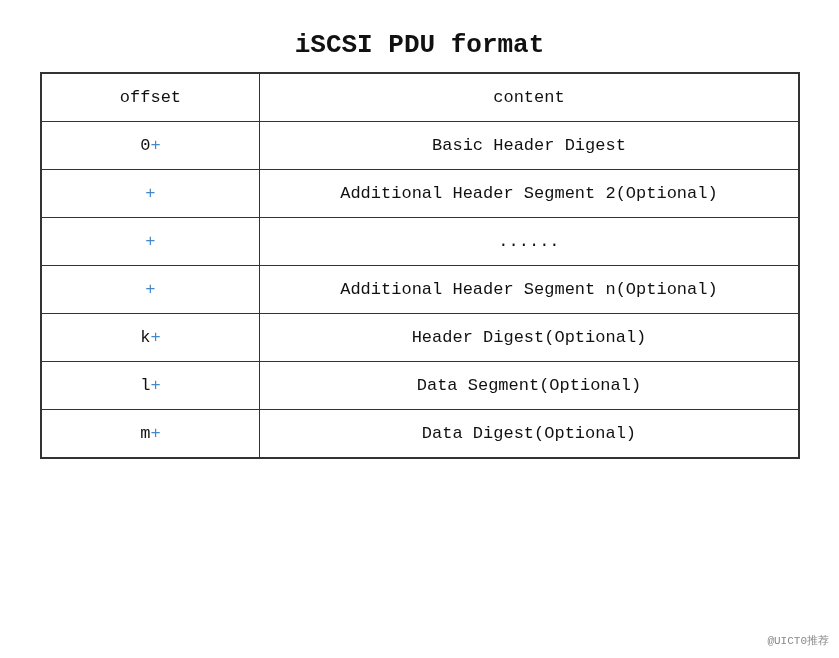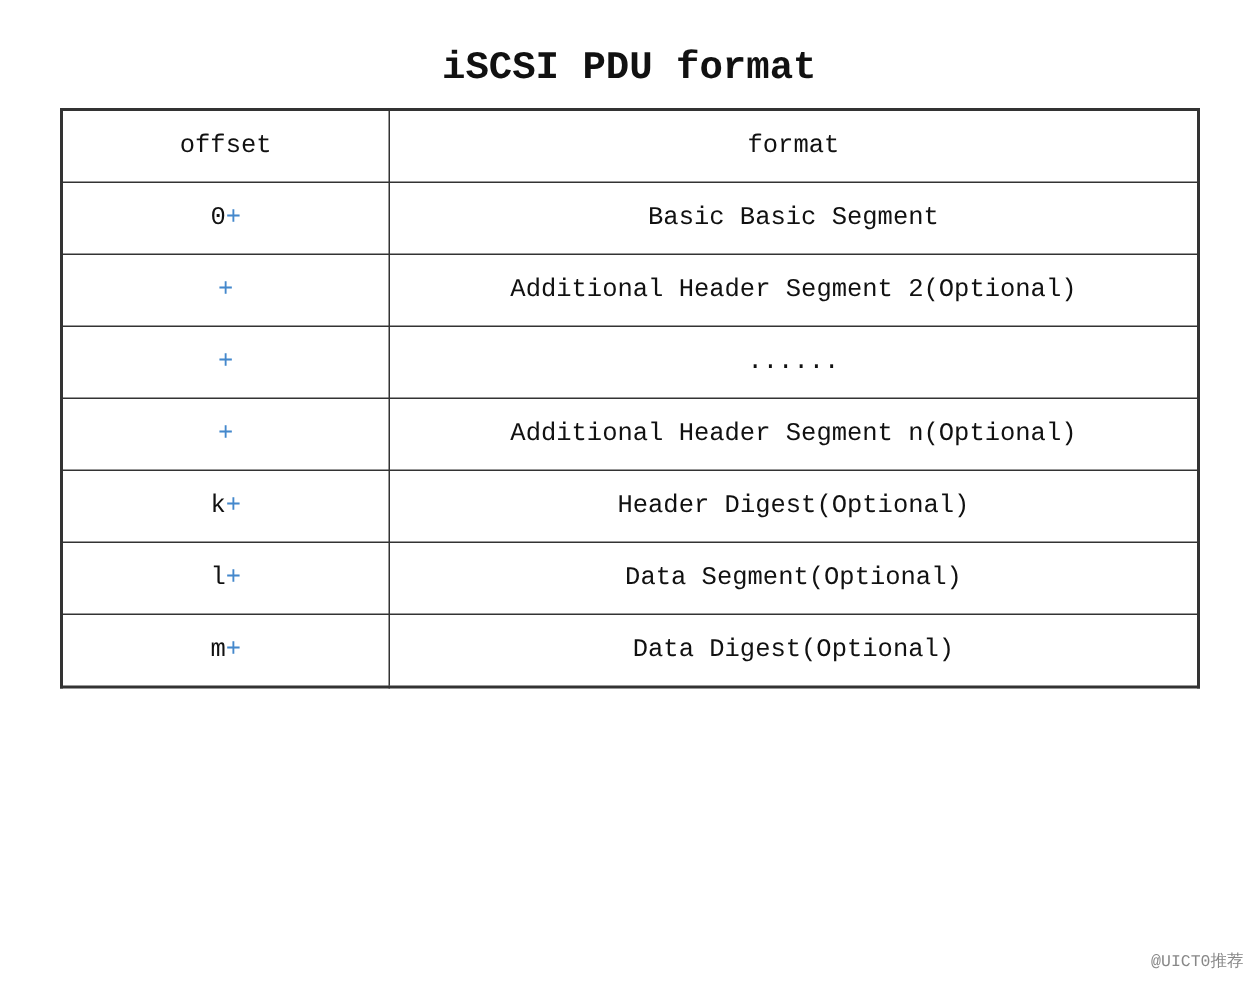--- a/index.html
+++ b/index.html
@@ -77,27 +77,27 @@
   </style>
 </head>
 <body>
 
 <h1 class="page-title">iSCSI PDU format</h1>
 
 <table class="pdu-table">
   <thead>
     <tr>
       <td class="col-offset">offset</td>
-      <td class="col-content">format</td>
+      <td class="col-content">content</td>
     </tr>
   </thead>
   <tbody id="table-body">
   <tr>
         <td class="col-offset offset-cell"><span class="black-text">0</span><span class="blue-plus">+</span></td>
-        <td class="col-content">Basic Basic Segment</td>
+        <td class="col-content">Basic Header Digest</td>
       </tr>
       <tr>
         <td class="col-offset offset-cell"><span class="blue-plus">+</span></td>
         <td class="col-content">Additional Header Segment 2(Optional)</td>
       </tr>
       <tr>
         <td class="col-offset offset-cell"><span class="blue-plus">+</span></td>
         <td class="col-content">......</td>
       </tr>
       <tr>

